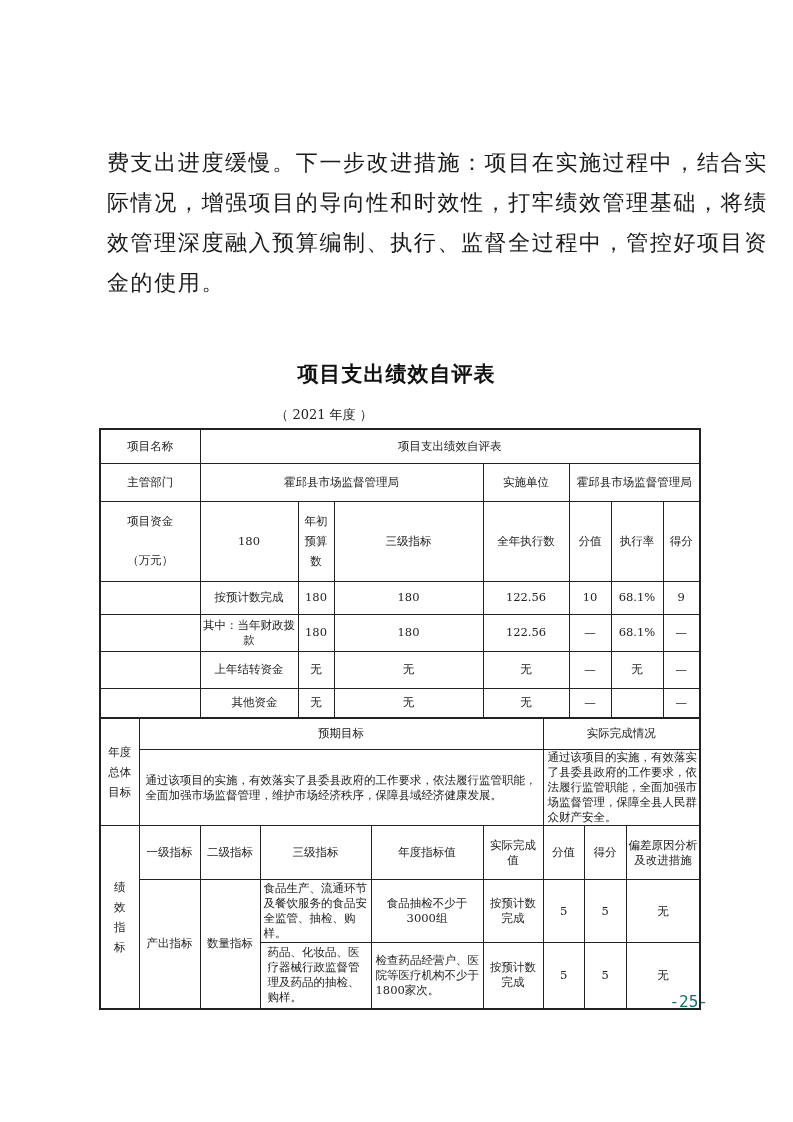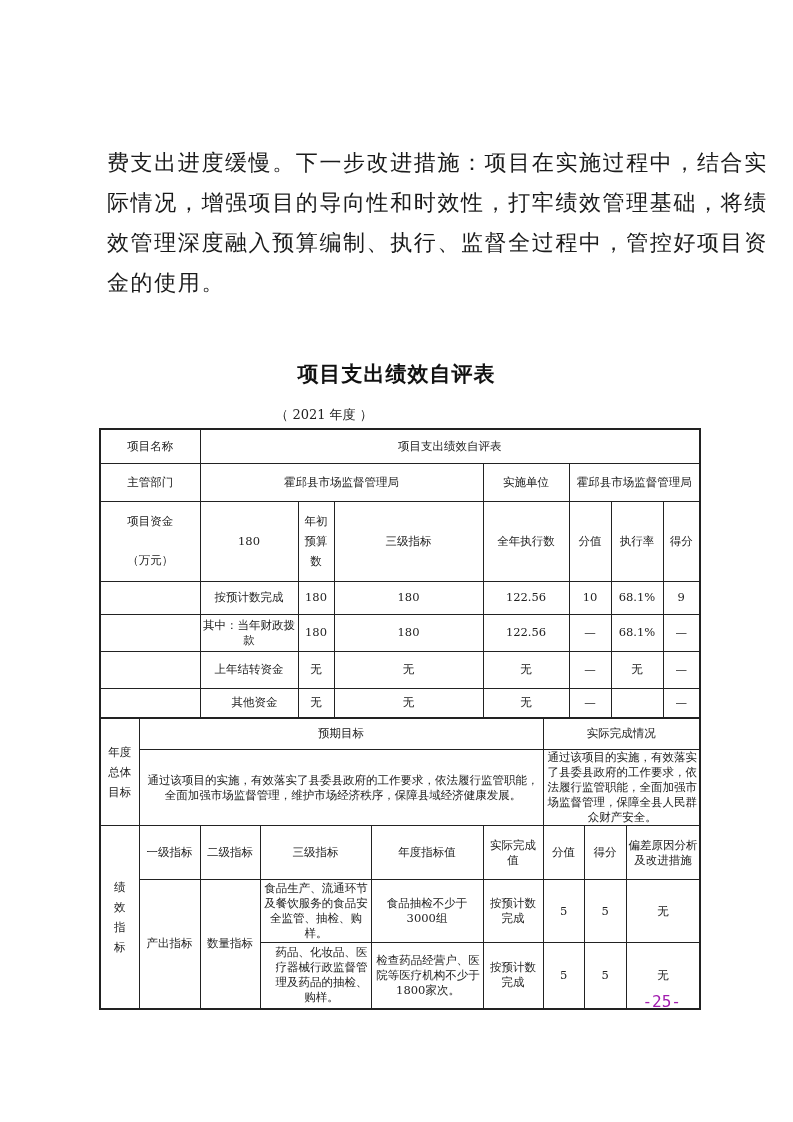--- a/index.html
+++ b/index.html
@@ -5,23 +5,23 @@
   html, body { margin: 0; padding: 0; background: #ffffff; }
   body { width: 793px; height: 1122px; position: relative; font-family: "DejaVu Serif", "Liberation Serif", serif; color: #222; }
   .para { position: absolute; left: 107px; top: 143px; width: 590px; font-size: 22px; line-height: 40px; letter-spacing: 1.6px; color: #1a1a1a; }
   .para span { display: block; white-space: nowrap; }
   .title { position: absolute; left: 0; width: 793px; top: 360px; text-align: center; font-family: "DejaVu Sans", sans-serif; font-size: 21px; font-weight: bold; color: #111; letter-spacing: 1px; }
   .subtitle { position: absolute; left: 0; width: 648px; top: 406px; text-align: center; font-size: 13px; color: #222; }
   table { border-collapse: collapse; position: absolute; table-layout: fixed; font-size: 11.5px; color: #222; }
   td { border: 1px solid #222; text-align: center; vertical-align: middle; padding: 0 2px; line-height: 15px; }
   #t1 { left: 99px; top: 428px; width: 600px; border: 2px solid #222; }
   #t2 { left: 99px; top: 717px; width: 600px; border: 2px solid #222; border-top: 1px solid #222; }
-  .left { text-align: center; padding-left: 6px; }
+  .left { text-align: left; padding-left: 6px; }
   .vtext { line-height: 20px; margin-left: 8px; }
-  .page-num { position: absolute; right: 112px; top: 992px; font-size: 16px; color: #a21caf; font-family: "DejaVu Sans Mono", monospace; }
+  .page-num { position: absolute; right: 85px; top: 992px; font-size: 16px; color: #0f766e; font-family: "DejaVu Sans Mono", monospace; }
 </style>
 </head>
 <body>
 
 <div class="para">
   <span>费支出进度缓慢。下一步改进措施：项目在实施过程中，结合实</span>
   <span>际情况，增强项目的导向性和时效性，打牢绩效管理基础，将绩</span>
   <span>效管理深度融入预算编制、执行、监督全过程中，管控好项目资</span>
   <span>金的使用。</span>
 </div>
@@ -145,21 +145,21 @@
     <td rowspan="2">产出指标</td>
     <td rowspan="2">数量指标</td>
     <td class="left" style="padding-left:3px">食品生产、流通环节及餐饮服务的食品安全监管、抽检、购样。</td>
     <td>食品抽检不少于3000组</td>
     <td>按预计数完成</td>
     <td>5</td>
     <td>5</td>
     <td>无</td>
   </tr>
   <tr style="height:66px">
-    <td class="left" style="padding-left:14px">药品、化妆品、医疗器械行政监督管理及药品的抽检、购样。</td>
+    <td class="left" style="padding-left:7px">药品、化妆品、医疗器械行政监督管理及药品的抽检、购样。</td>
     <td class="left" style="padding-left:4px">检查药品经营户、医院等医疗机构不少于1800家次。</td>
     <td>按预计数完成</td>
     <td>5</td>
     <td>5</td>
     <td>无</td>
   </tr>
 </tbody>
   </table>
 
 <div class="page-num">-25-</div>

